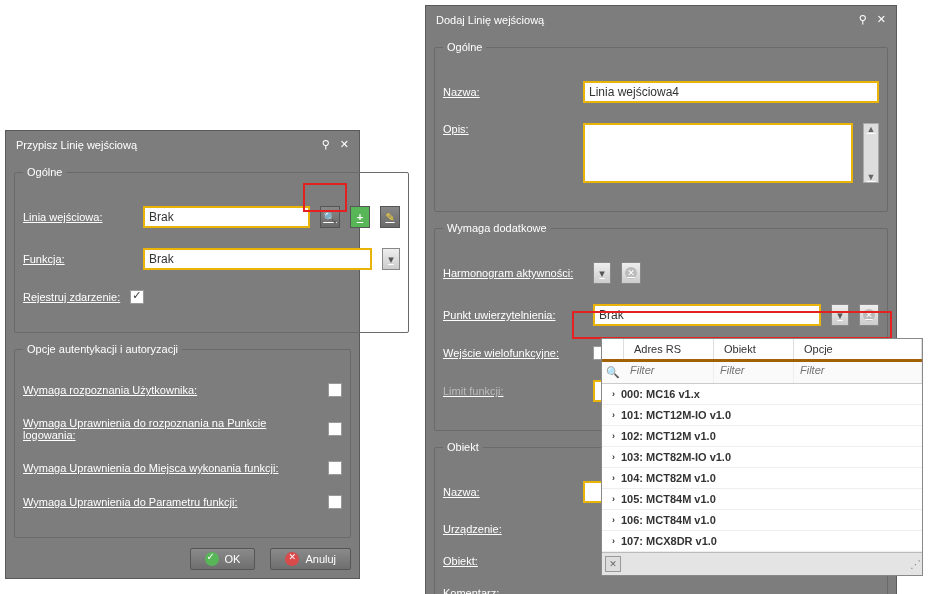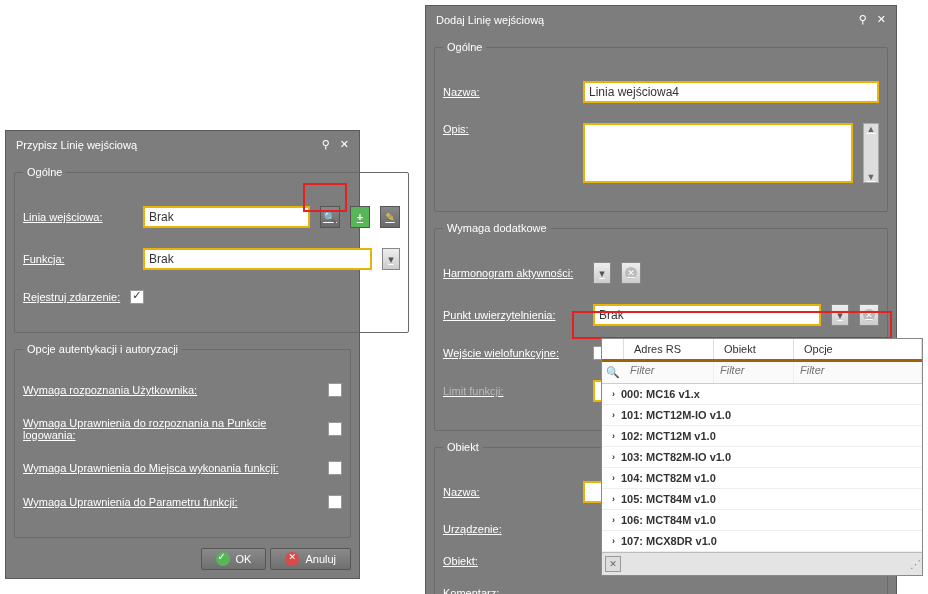--- a/index.html
+++ b/index.html
@@ -109,21 +109,21 @@
       <div class="row">
           <span class="lbl-wide">Wymaga Uprawnienia do Miejsca wykonania funkcji:</span>
           <span class="chk"></span>
         </div>
       <div class="row">
           <span class="lbl-wide">Wymaga Uprawnienia do Parametru funkcji:</span>
           <span class="chk"></span>
         </div>
     </fieldset>
 
-    <div style="display:flex; justify-content:flex-end; gap:4px; margin-top:6px;">
+    <div style="display:flex; justify-content:flex-end; gap:15px; margin-top:6px;">
       <span class="btn">
           <span class="icon-ok"></span>
           <span>OK</span>
         </span>
       <span class="btn cancel">
           <span class="icon-cancel"></span>
           <span>Anuluj</span>
         </span>
     </div>
   </div>

